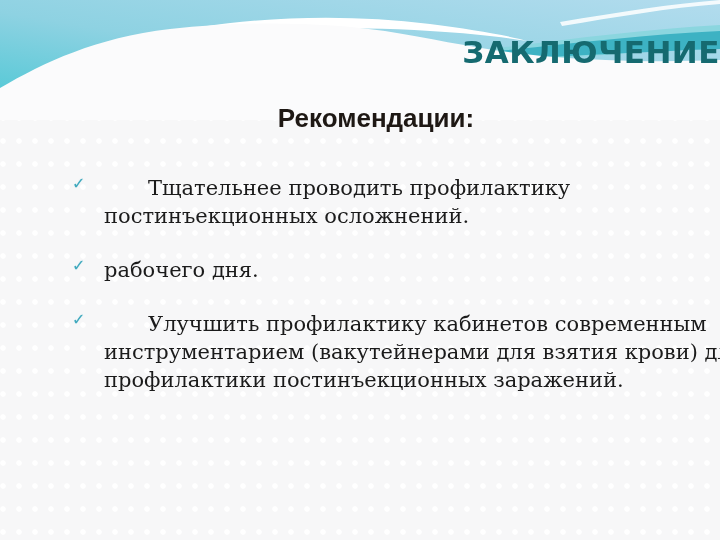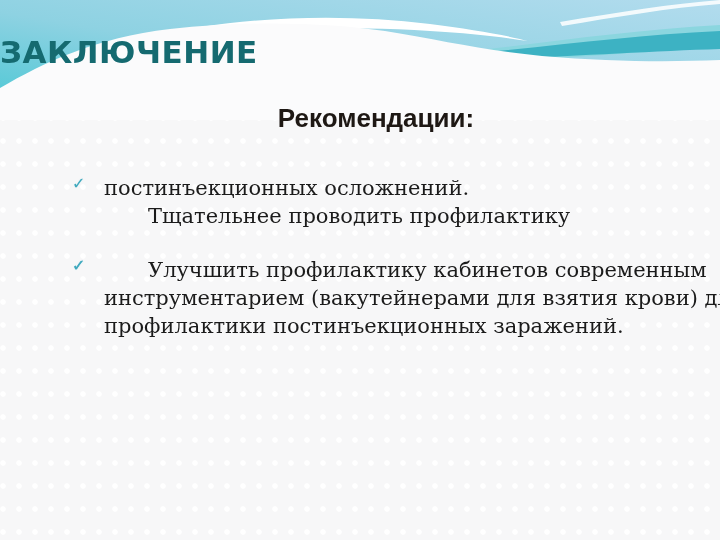--- a/index.html
+++ b/index.html
@@ -9,21 +9,21 @@
     position:relative;width:720px;height:540px;overflow:hidden;
     background-color:#f7f7f8;
     background-image:radial-gradient(circle at 3px 3px, #ffffff 2.4px, rgba(255,255,255,0) 3.2px);
     background-size:16px 23px;
   }
 
   .header-wave{position:absolute;top:0;left:0;width:720px;height:120px;display:block;}
 
   .slide-title{
     position:absolute;top:34px;left:0;width:720px;margin:0;
-    text-align:left;
+    text-align:right;
     font-family:"DejaVu Sans", sans-serif;
     font-size:31px;font-weight:700;letter-spacing:0.5px;
     color:#156a70;
     z-index:5;
   }
 
   .slide-subtitle{
     position:absolute;top:103px;left:16px;width:720px;margin:0;
     text-align:center;
     font-family:Liberation Sans, sans-serif;
@@ -78,26 +78,27 @@
   </svg>
 
   <h1 class="slide-title">ЗАКЛЮЧЕНИЕ</h1>
 
   <h2 class="slide-subtitle">Рекомендации:</h2>
 
   <div class="content">
 
     <div class="bullet">
       <span class="check">✓</span>
+      <span class="line first">Тщательнее проводить профилактику</span>
       <span class="line">постинъекционных осложнений.</span>
-      <span class="line first">Тщательнее проводить профилактику</span>
     </div>
 
     <div class="bullet">
       <span class="check">✓</span>
+      <span class="line">рабочего дня.</span>
     </div>
 
     <div class="bullet">
       <span class="check">✓</span>
       <span class="line first">Улучшить профилактику кабинетов современным</span>
       <span class="line">инструментарием (вакутейнерами для взятия крови) для</span>
       <span class="line">профилактики постинъекционных заражений.</span>
     </div>
 
   </div>

